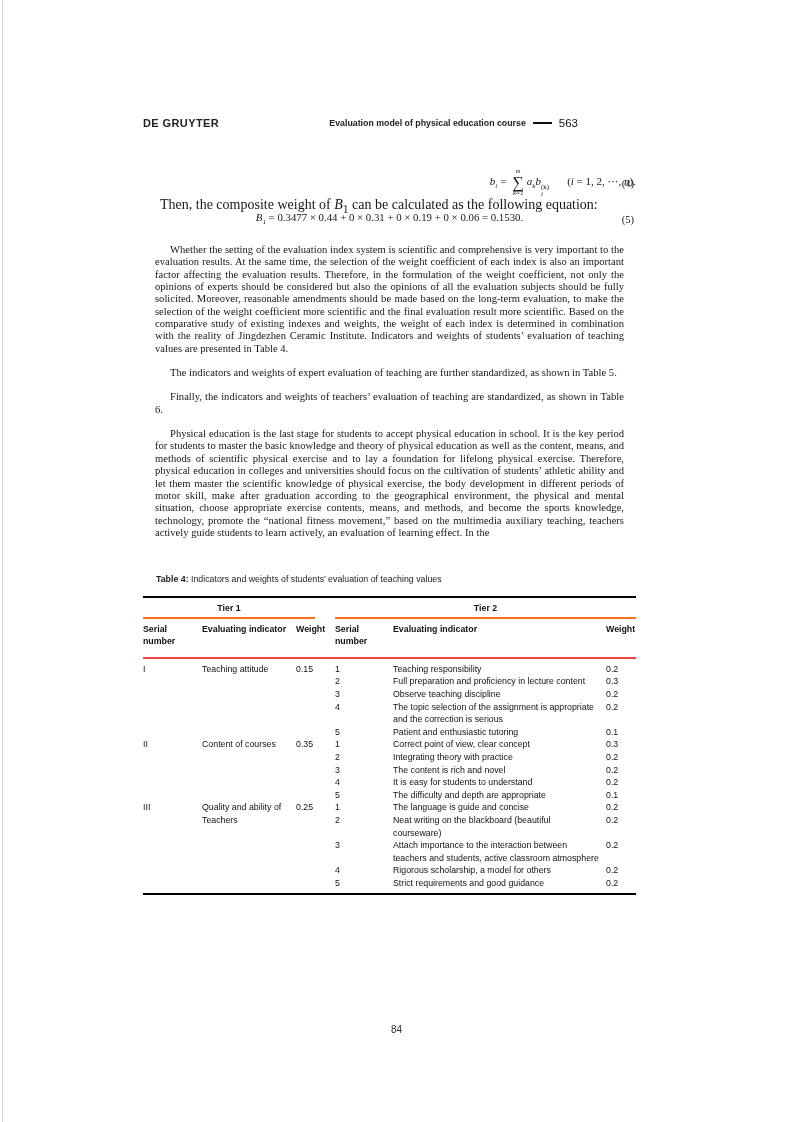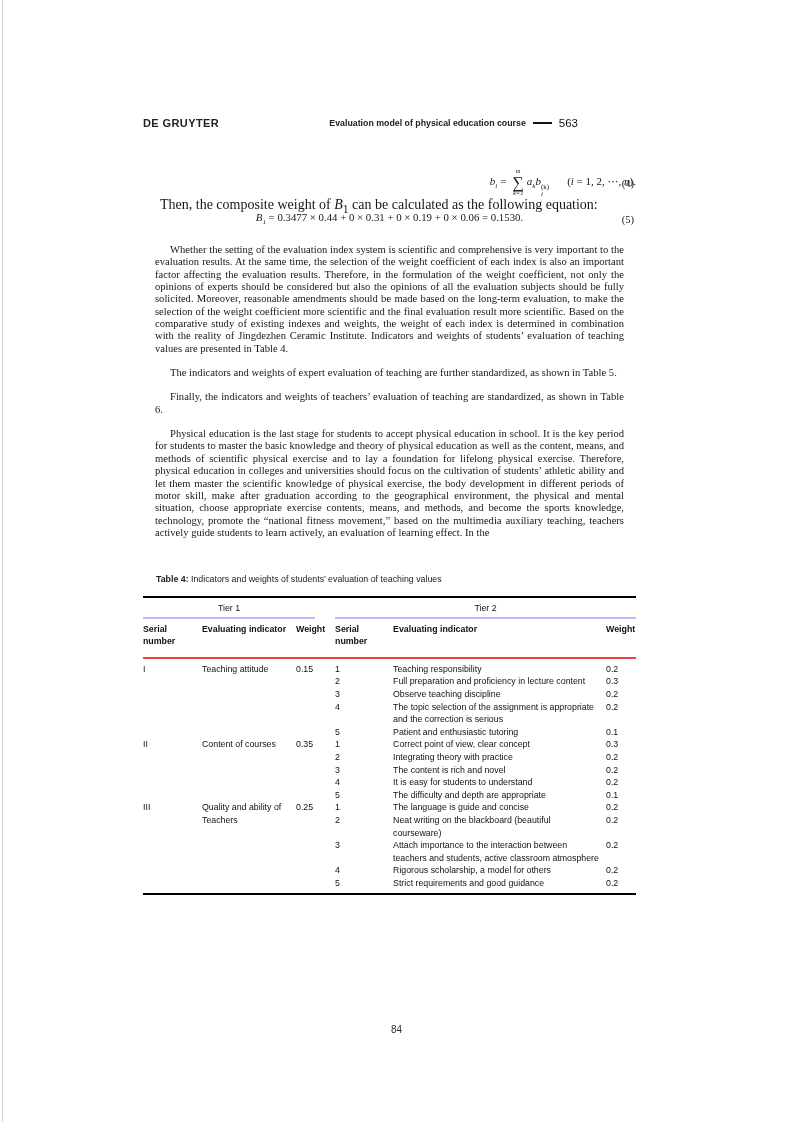--- a/index.html
+++ b/index.html
@@ -35,21 +35,21 @@
   .paras{position:absolute;left:143px;top:232px;width:493px;font-family:"Liberation Serif",serif;font-size:10.6px;line-height:12.35px;text-align:justify;color:#161616;}
   .paras p{margin:12px;text-indent:15px;}
 
   
   .tableblock{position:absolute;left:143px;top:574px;width:493px;font-family:"Liberation Sans",sans-serif;color:#111;}
   .caption{font-size:8.8px;margin:0 0 12px 13px;color:#222;}
   .caption b{font-weight:bold;}
   table{width:493px;border-collapse:collapse;table-layout:fixed;border-top:2.5px solid #000;border-bottom:2.5px solid #000;font-size:8.8px;line-height:12.6px;}
   td{vertical-align:top;padding:0 6px 0 0;}
   .tier-row td{padding:0;}
-  .tier-inner{text-align:center;font-weight:normal;padding:4px 0 2px 0;border-bottom:2px solid #c4b5fd;}
+  .tier-inner{text-align:center;font-weight:bold;padding:4px 0 2px 0;border-bottom:2px solid #f97316;}
   .tier-inner.t1{margin-right:20px;}
   .colhead td{font-weight:bold;padding-top:4px;padding-bottom:9px;border-bottom:2px solid #ef4444;}
   .colhead td.nowrap{white-space:nowrap;padding-right:0;}
   tbody tr.first td{padding-top:4px;}
   tbody tr.last td{padding-bottom:4px;}
   td.wt{padding-right:0;}
 
   
   .folio{position:absolute;top:1024px;left:0;width:100%;text-align:center;font-family:"Liberation Sans",sans-serif;font-size:10px;color:#333;}
 </style>

